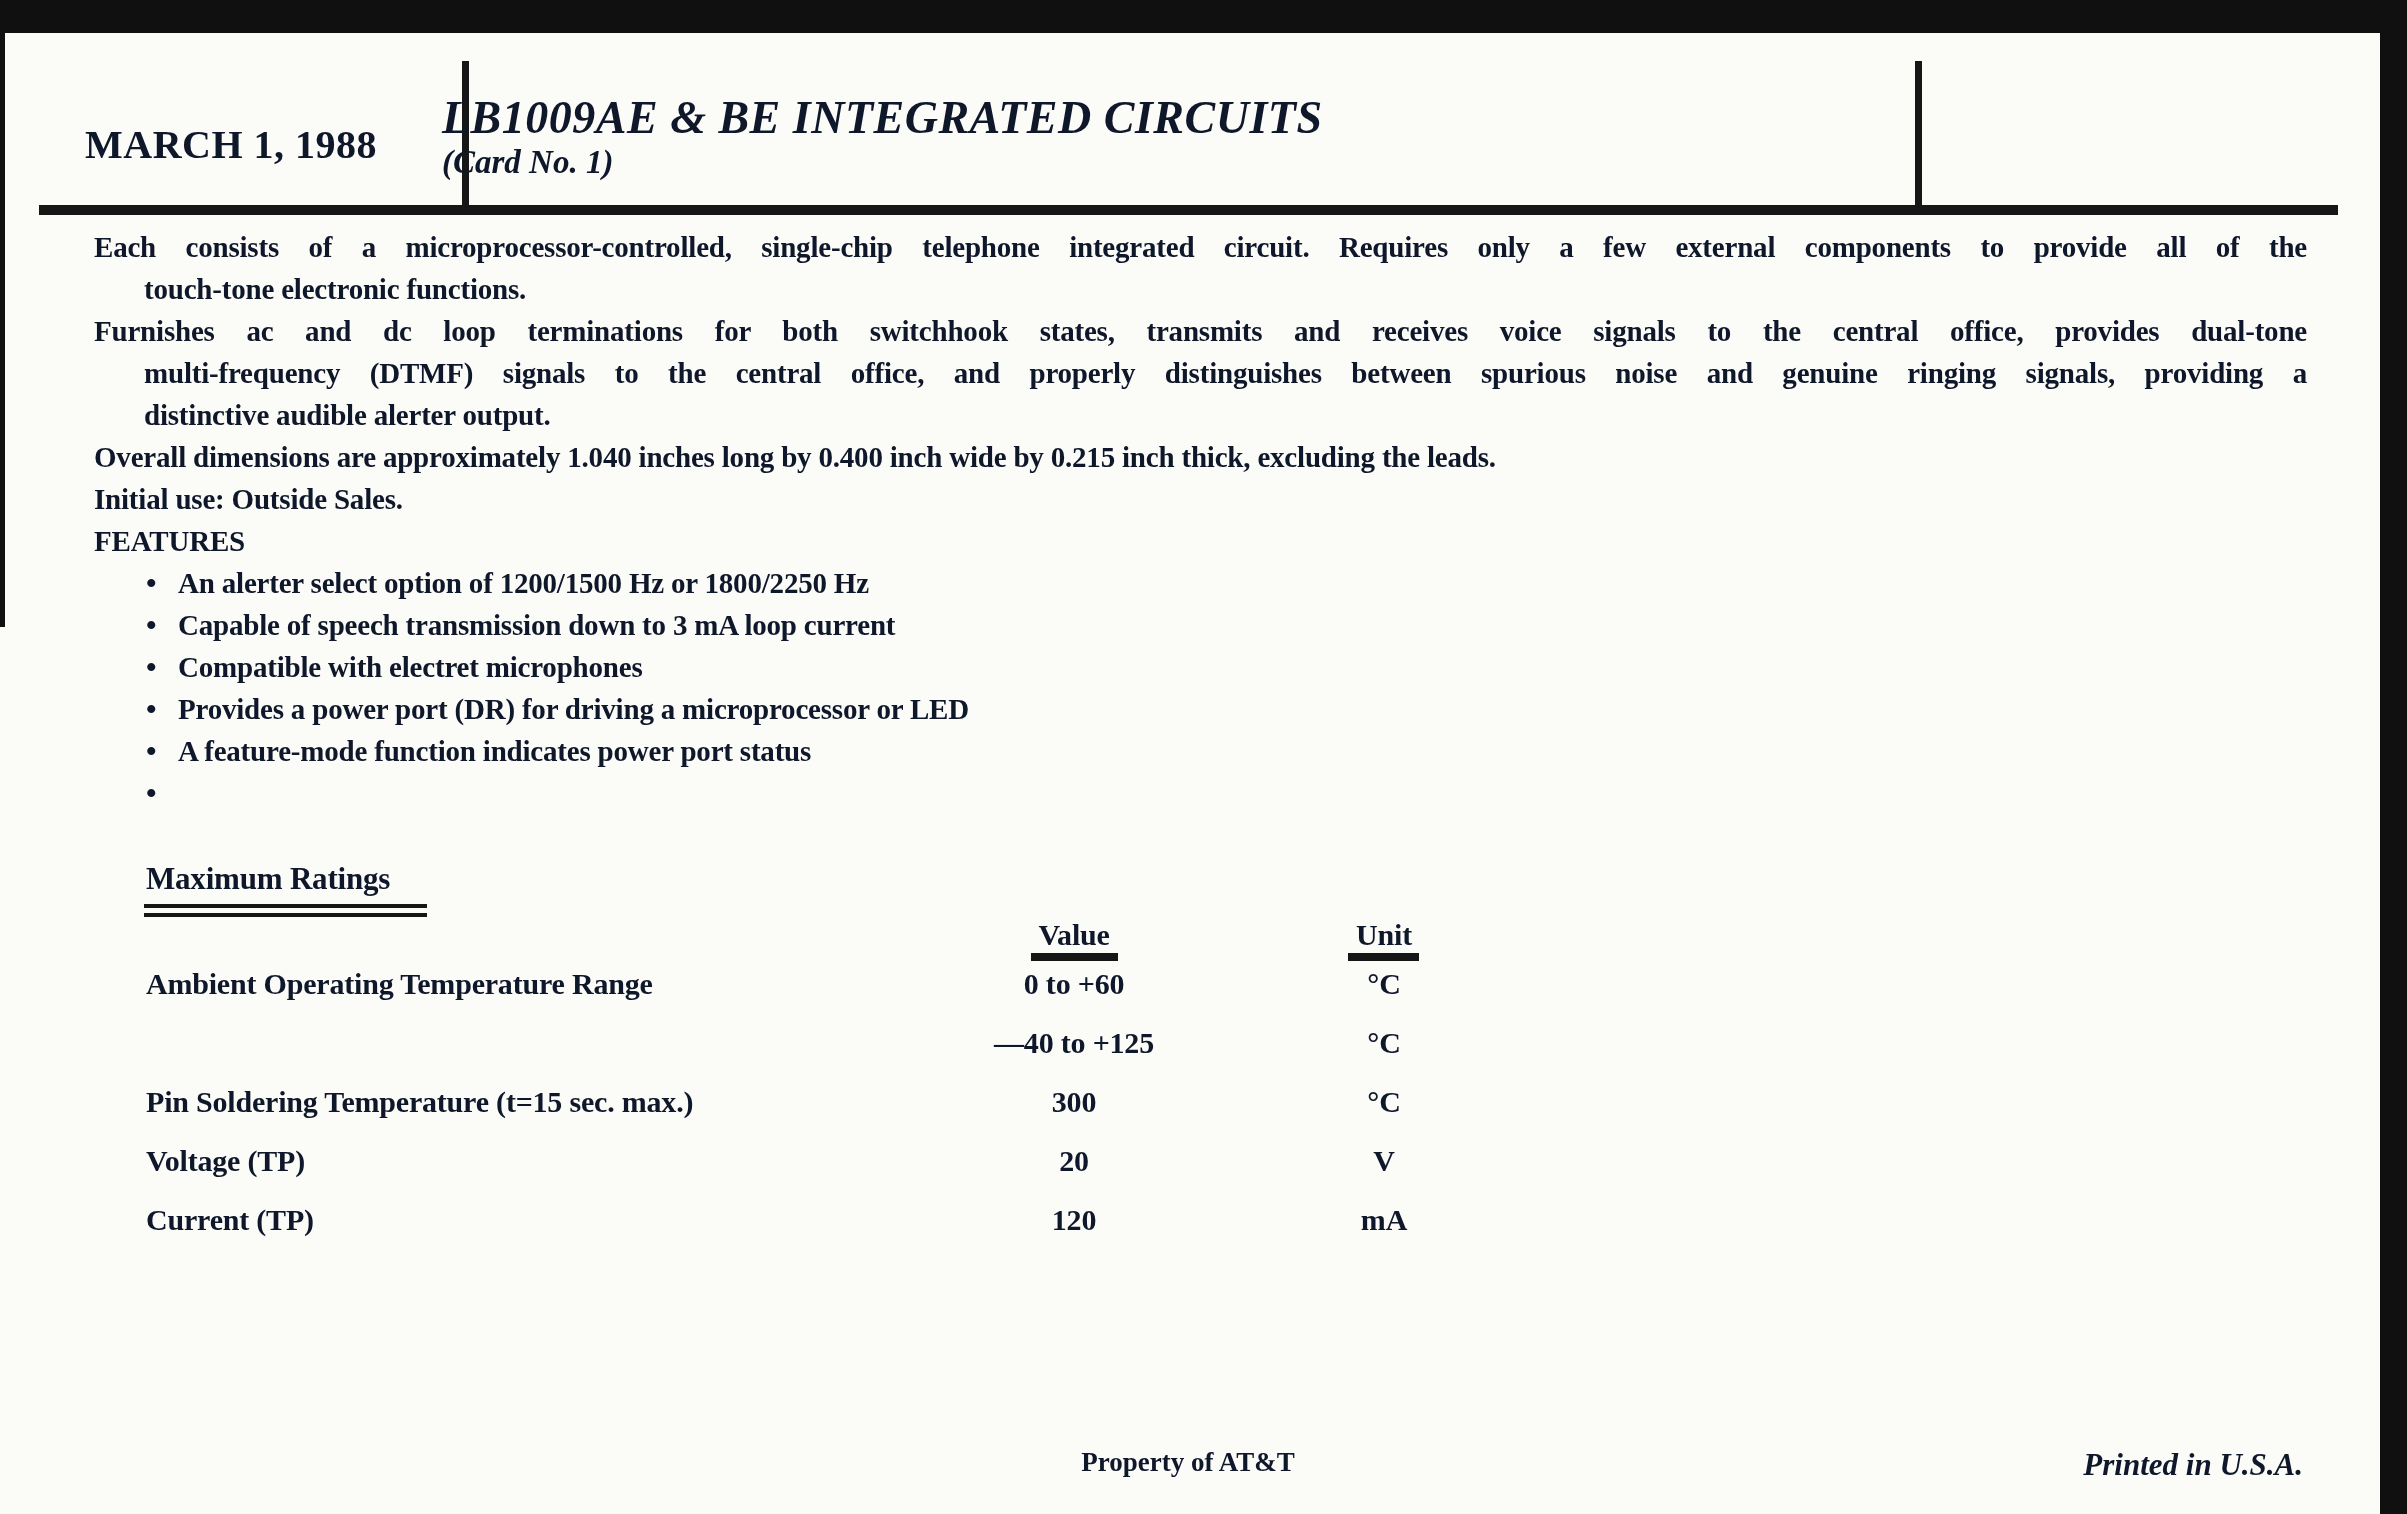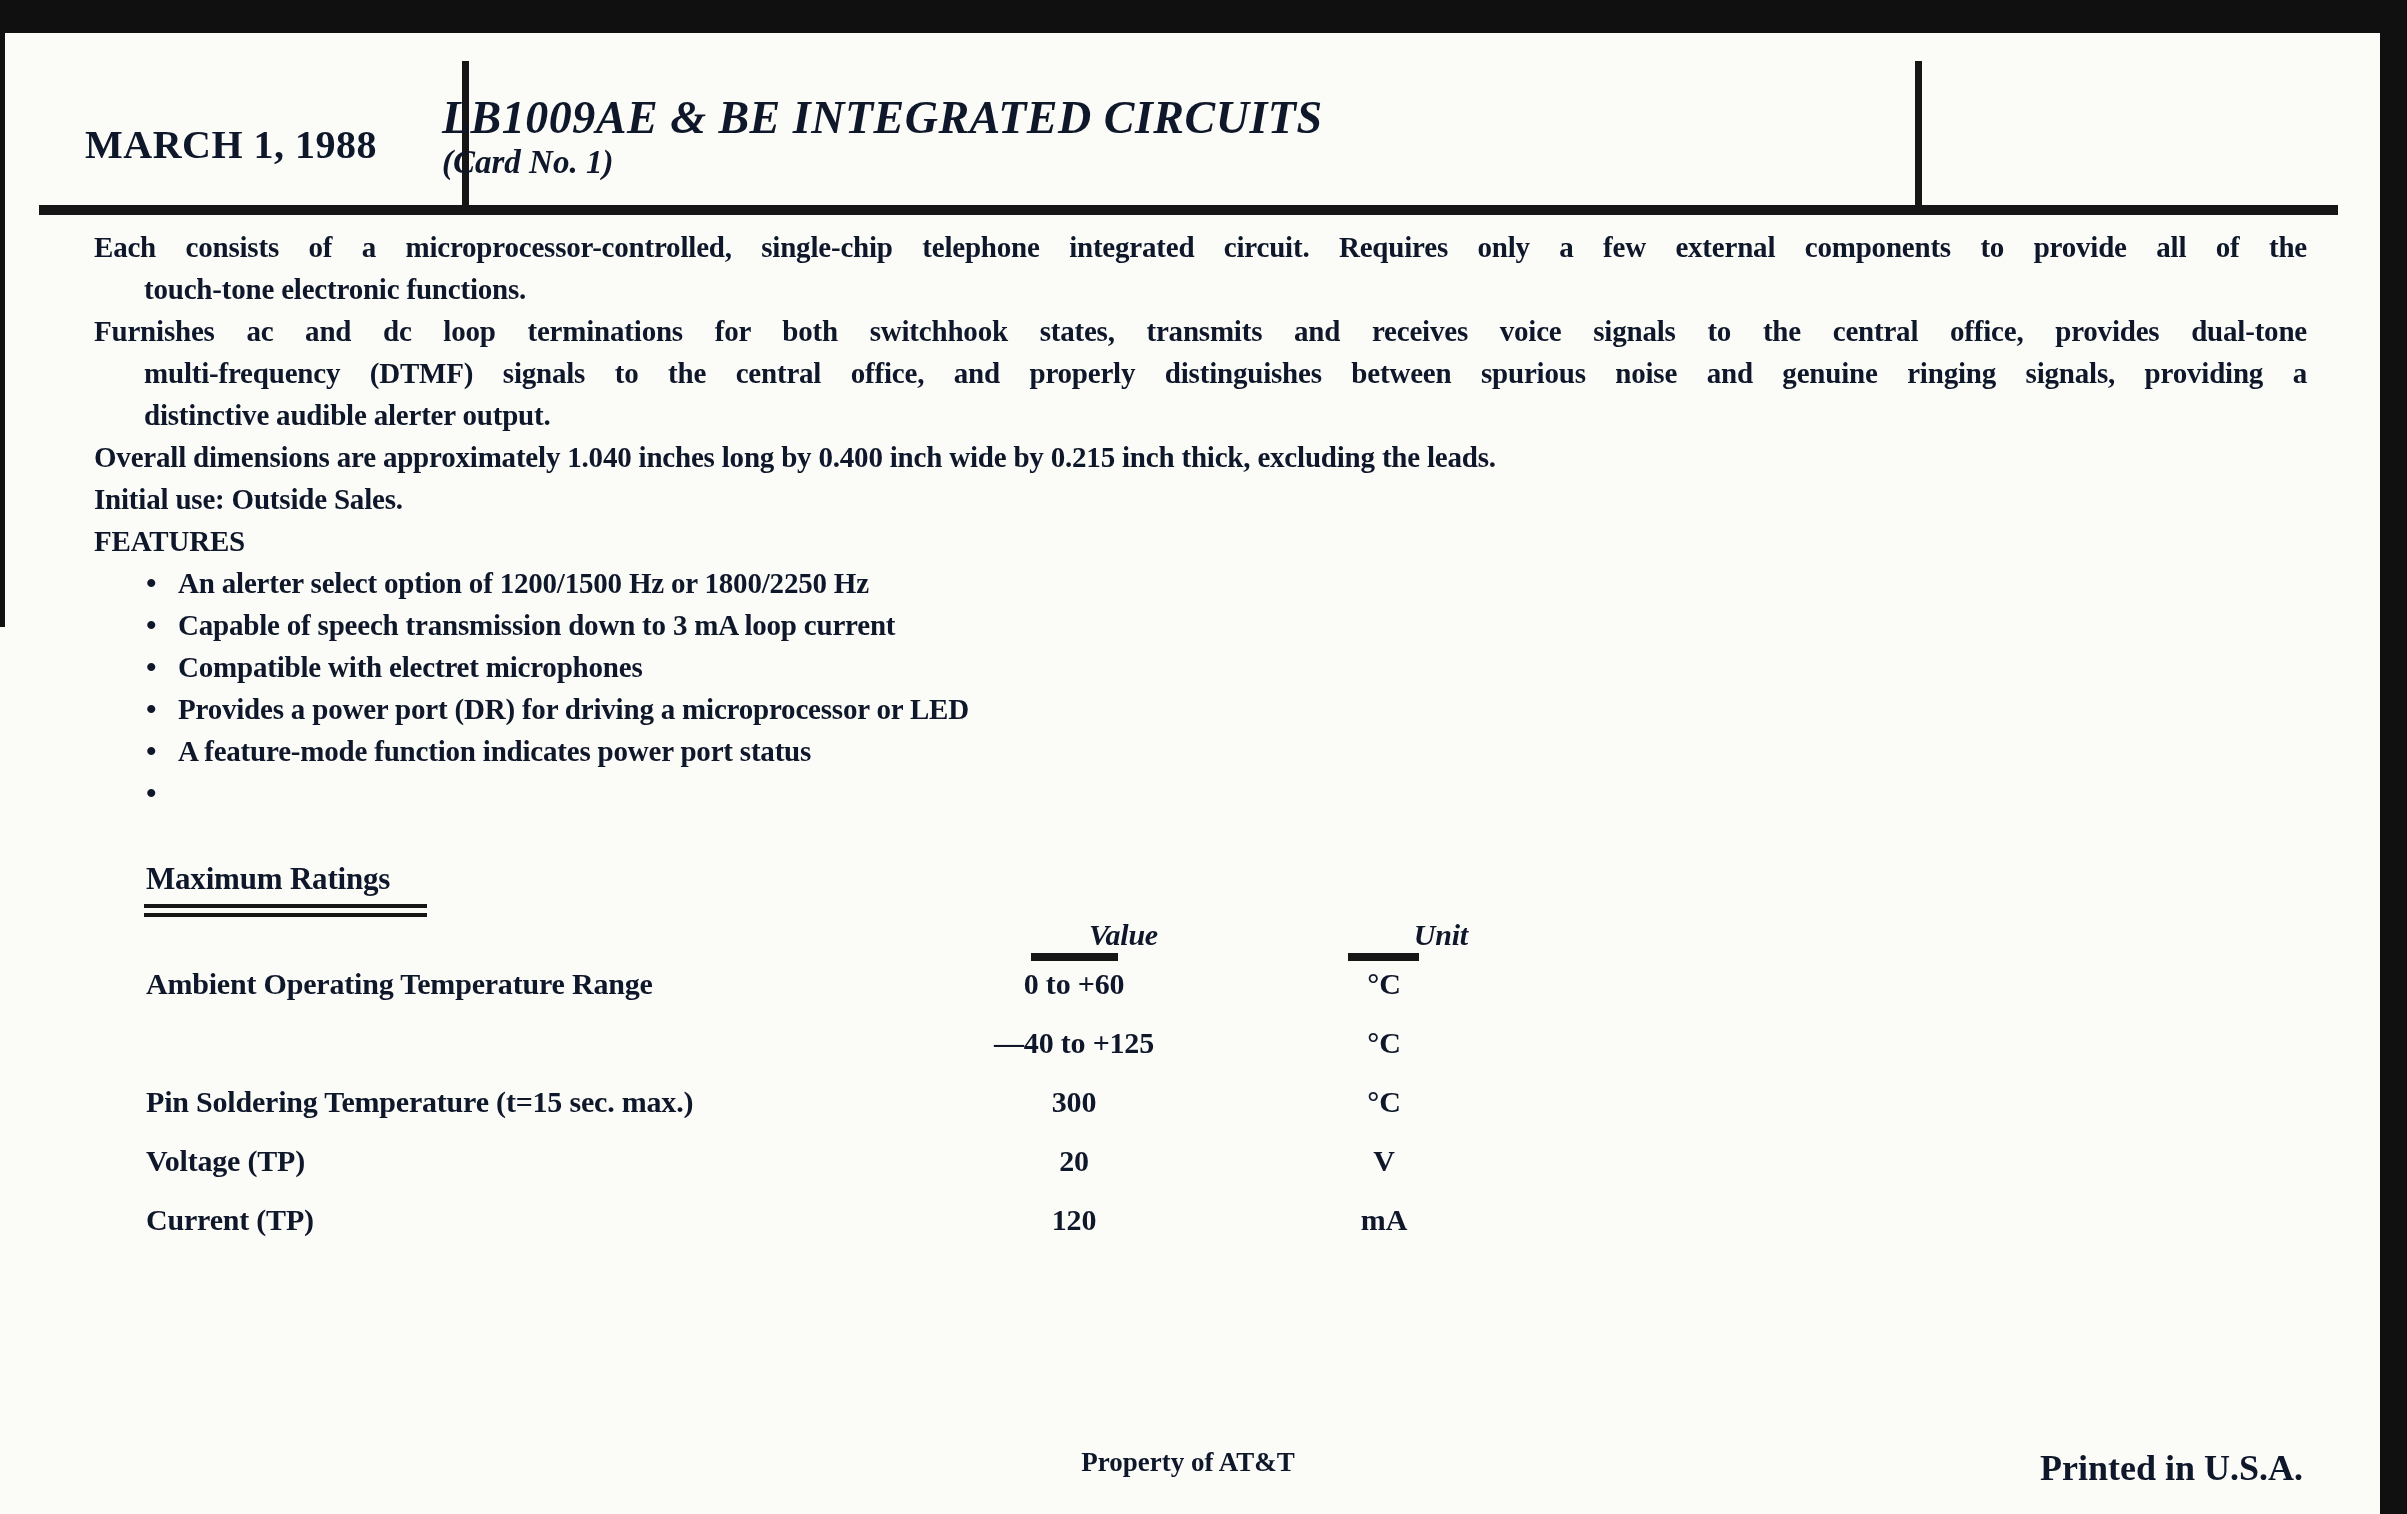--- a/index.html
+++ b/index.html
@@ -40,34 +40,34 @@
   .ind { padding-left: 50px; }
   .feature { position: relative; padding-left: 84px; }
   .feature .bullet { position: absolute; left: 52px; top: 0; font-size: 30px; }
   
   .ratings { position: absolute; left: 94px; top: 851px; width: 2213px; font-size: 30px; letter-spacing: -0.2px; }
   .rat-head { position: absolute; left: 52px; top: 8px; font-size: 31px; line-height: 40px; }
   .rule-dbl {
     position: absolute; left: 50px; top: 53px; width: 283px; height: 5px;
     border-top: 4px solid #161616; border-bottom: 4px solid #161616;
   }
-  .col-head { position: absolute; top: 63px; width: 168px; text-align: right; line-height: 42px; font-style: italic; }
+  .col-head { position: absolute; top: 63px; width: 168px; text-align: center; line-height: 42px; }
   .value-head { left: 896px; }
   .unit-head  { left: 1206px; }
   .rule-thick { position: absolute; height: 8px; background: #161616; top: 102px; }
   .rule-value { left: 937px; width: 87px; }
   .rule-unit  { left: 1254px; width: 71px; }
   .rat-rows { position: absolute; left: 0; top: 103px; width: 2213px; }
   .rat-row { position: relative; height: 59px; line-height: 59px; }
   .c-label { position: absolute; left: 52px; white-space: nowrap; }
   .c-value { position: absolute; left: 896px; width: 168px; text-align: center; }
   .c-unit  { position: absolute; left: 1206px; width: 168px; text-align: center; }
   
   .footer-left  { position: absolute; left: 1188px; top: 1447px; transform: translateX(-50%); font-size: 27px; }
-  .footer-right { position: absolute; right: 117px; top: 1447px; font-size: 36px; }
+  .footer-right { position: absolute; right: 117px; top: 1447px; font-size: 31px; font-style: italic; }
 </style>
 </head>
 <body>
 
 <div class="scan">
 
   <div class="band-top"></div>
   <div class="band-right"></div>
   <div class="band-left"></div>
 

